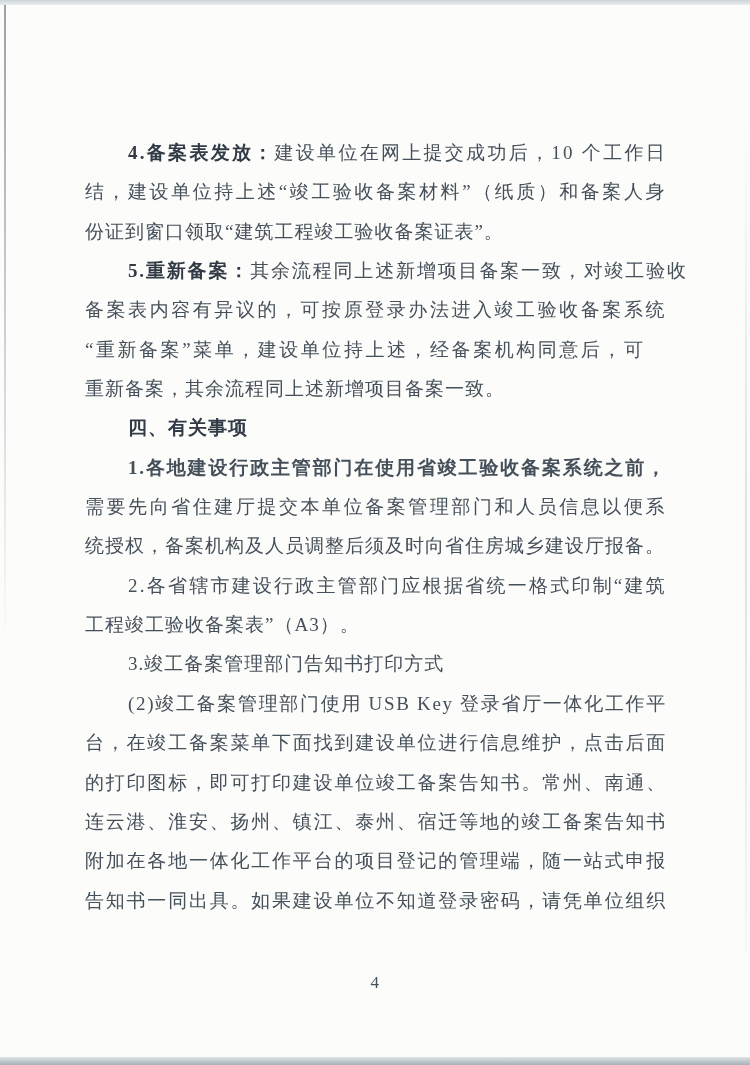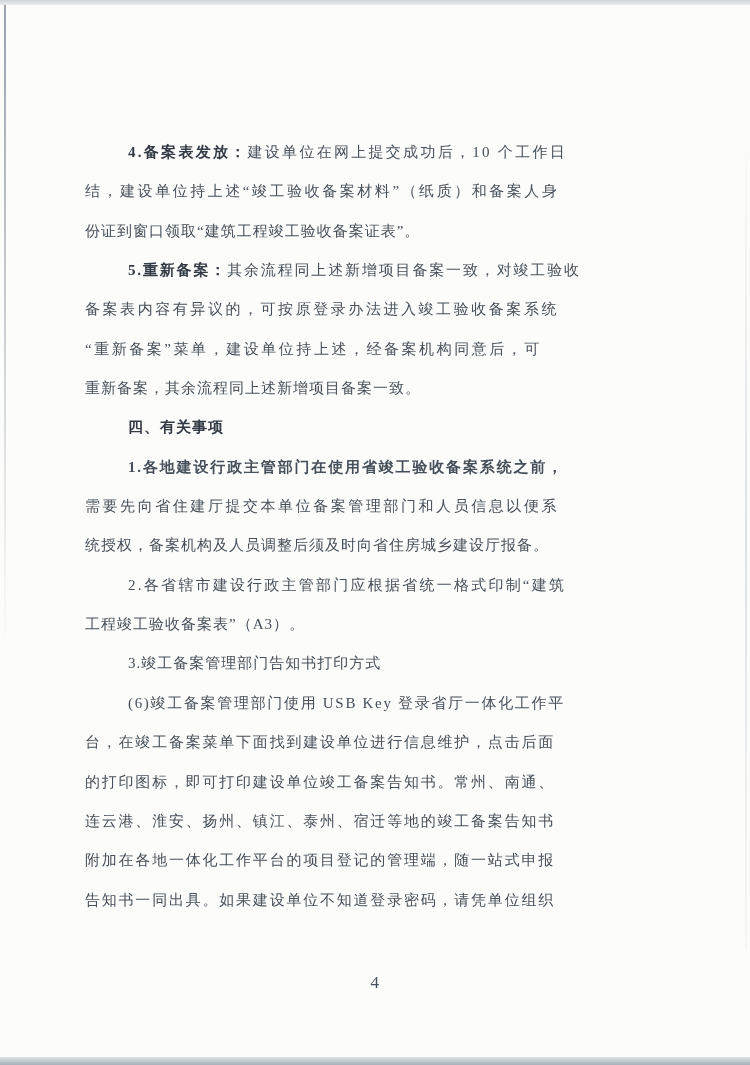--- a/index.html
+++ b/index.html
@@ -47,21 +47,21 @@
     position: absolute; bottom: 0; left: 0;
     width: 100%; height: 8px;
     background: linear-gradient(to bottom, var(--bottom-edge-light), var(--bottom-edge-dark));
   }
   
   .doc-body {
     position: absolute;
     top: 133px; left: 85px;
     width: 582px;
     color: var(--text);
-    font-size: 15px;
+    font-size: 19px;
   }
   .line {
     height: 39.35px;
     line-height: 39.35px;
     white-space: nowrap;
     overflow: visible;
   }
   .line .content {
     letter-spacing: 1px;
   }
@@ -98,21 +98,21 @@
       <div class="line fill"><span class="content" style="letter-spacing: 2.55556px;"><span class="seg">备案表内容有异议的，可按原登录办法进入竣工验收备案系统</span></span></div>
       <div class="line fill"><span class="content" style="letter-spacing: 2.54018px;"><span class="seg">“重新备案”菜单，建设单位持上述，经备案机构同意后，可</span></span></div>
       <div class="line"><span class="content"><span class="seg">重新备案，其余流程同上述新增项目备案一致。</span></span></div>
       <div class="line indent"><span class="content"><span class="seg bold">四、有关事项</span></span></div>
       <div class="line indent fill"><span class="content" style="letter-spacing: 1.84259px; font-weight: bold;"><span class="seg">1.各地建设行政主管部门在使用省竣工验收备案系统之前，</span></span></div>
       <div class="line fill"><span class="content" style="letter-spacing: 2.55556px; margin-top: 24px;"><span class="seg">需要先向省住建厅提交本单位备案管理部门和人员信息以便系</span></span></div>
       <div class="line"><span class="content"><span class="seg">统授权，备案机构及人员调整后须及时向省住房城乡建设厅报备。</span></span></div>
       <div class="line indent fill"><span class="content" style="letter-spacing: 2.2338px;"><span class="seg">2.各省辖市建设行政主管部门应根据省统一格式印制“建筑</span></span></div>
       <div class="line"><span class="content"><span class="seg">工程竣工验收备案表”（A3）。</span></span></div>
       <div class="line indent"><span class="content"><span class="seg">3.竣工备案管理部门告知书打印方式</span></span></div>
-      <div class="line indent fill"><span class="content" style="letter-spacing: 1.68652px;"><span class="seg">(6)竣工备案管理部门使用 USB Key 登录省厅一体化工作平</span></span></div>
+      <div class="line indent fill"><span class="content" style="letter-spacing: 1.68652px;"><span class="seg">(2)竣工备案管理部门使用 USB Key 登录省厅一体化工作平</span></span></div>
       <div class="line fill"><span class="content" style="letter-spacing: 1.78571px;"><span class="seg">台，在竣工备案菜单下面找到建设单位进行信息维护，点击后面</span></span></div>
       <div class="line fill"><span class="content" style="letter-spacing: 1.78571px;"><span class="seg">的打印图标，即可打印建设单位竣工备案告知书。常州、南通、</span></span></div>
       <div class="line fill"><span class="content" style="letter-spacing: 1.78571px;"><span class="seg">连云港、淮安、扬州、镇江、泰州、宿迁等地的竣工备案告知书</span></span></div>
       <div class="line fill"><span class="content" style="letter-spacing: 1.78571px;"><span class="seg">附加在各地一体化工作平台的项目登记的管理端，随一站式申报</span></span></div>
       <div class="line fill"><span class="content" style="letter-spacing: 1.78571px;"><span class="seg">告知书一同出具。如果建设单位不知道登录密码，请凭单位组织</span></span></div>
     </div>
 
   <div class="page-number">4</div>
 </div>
 

